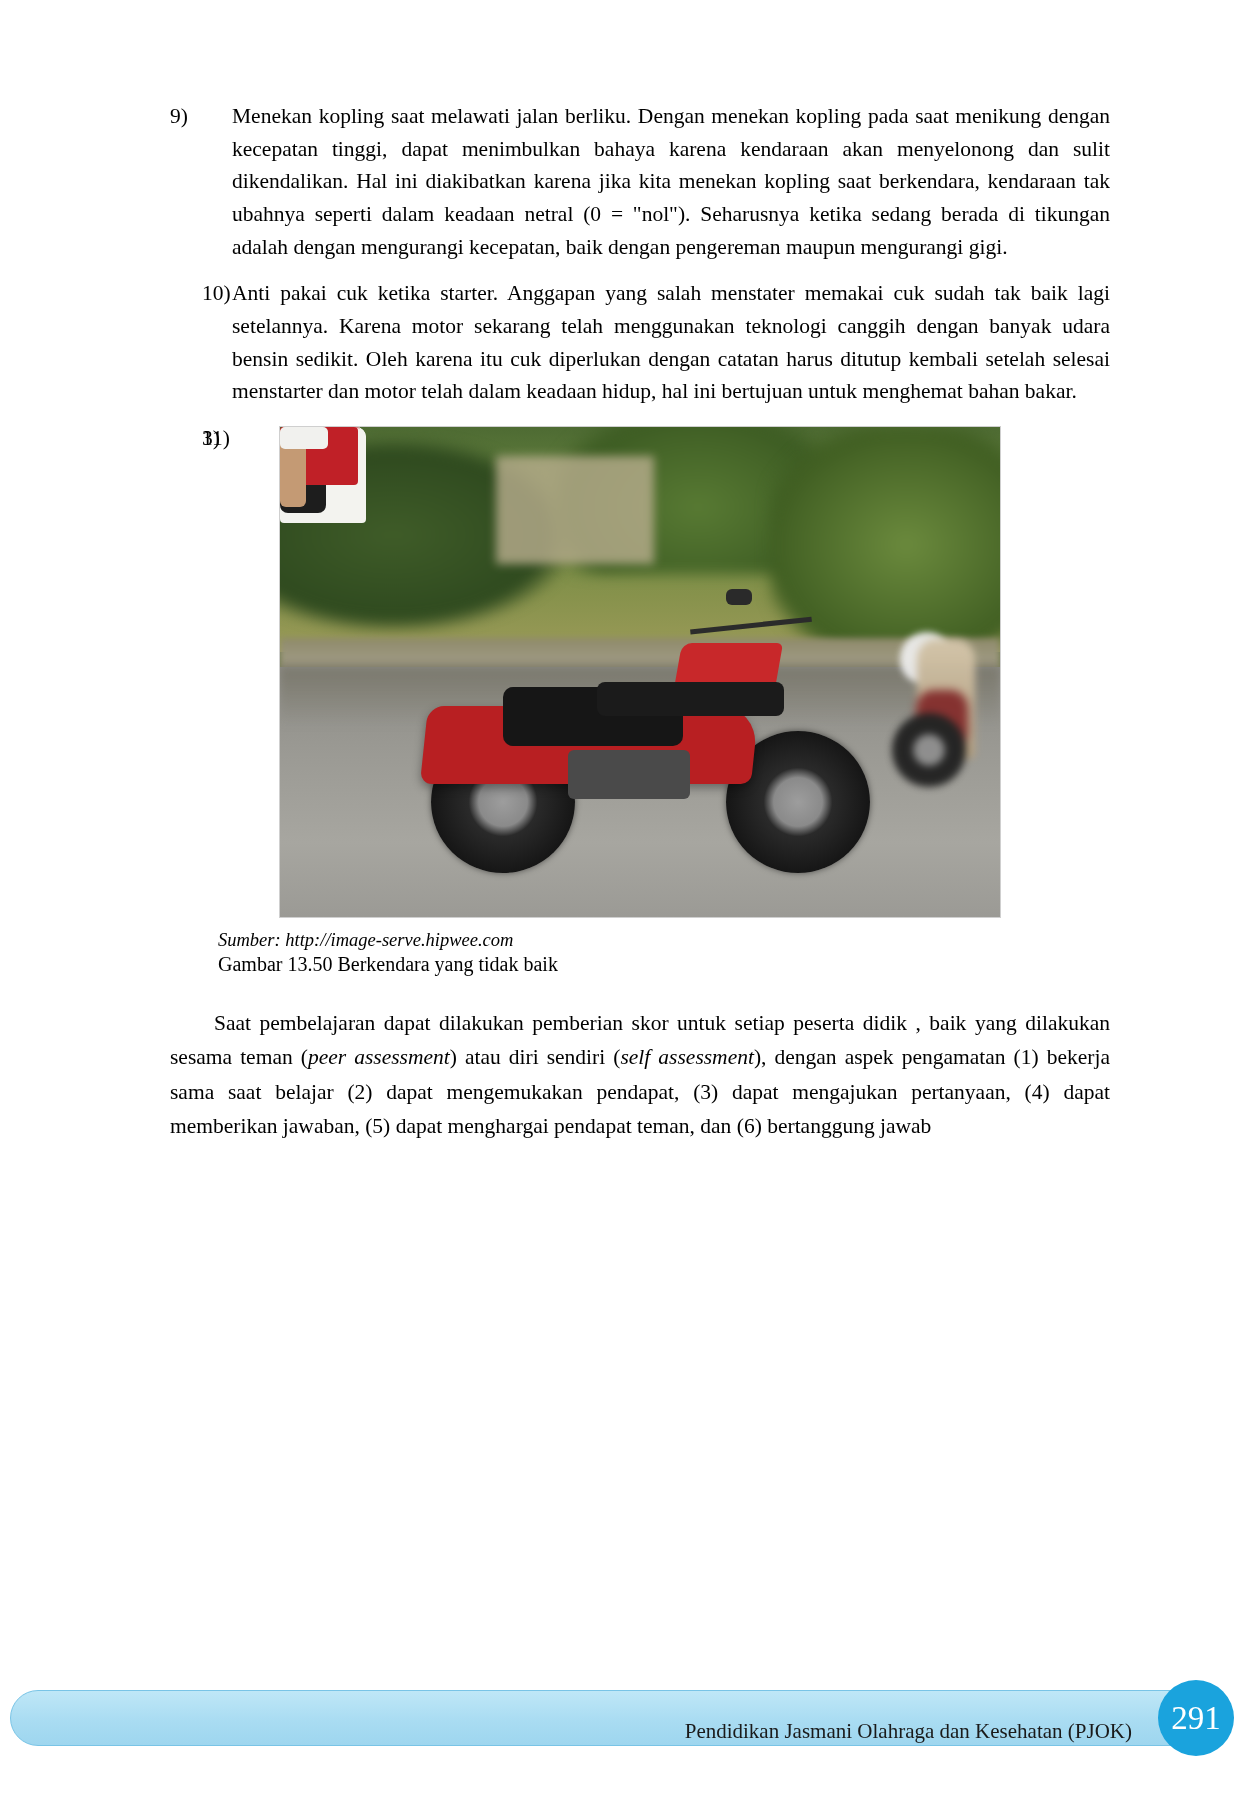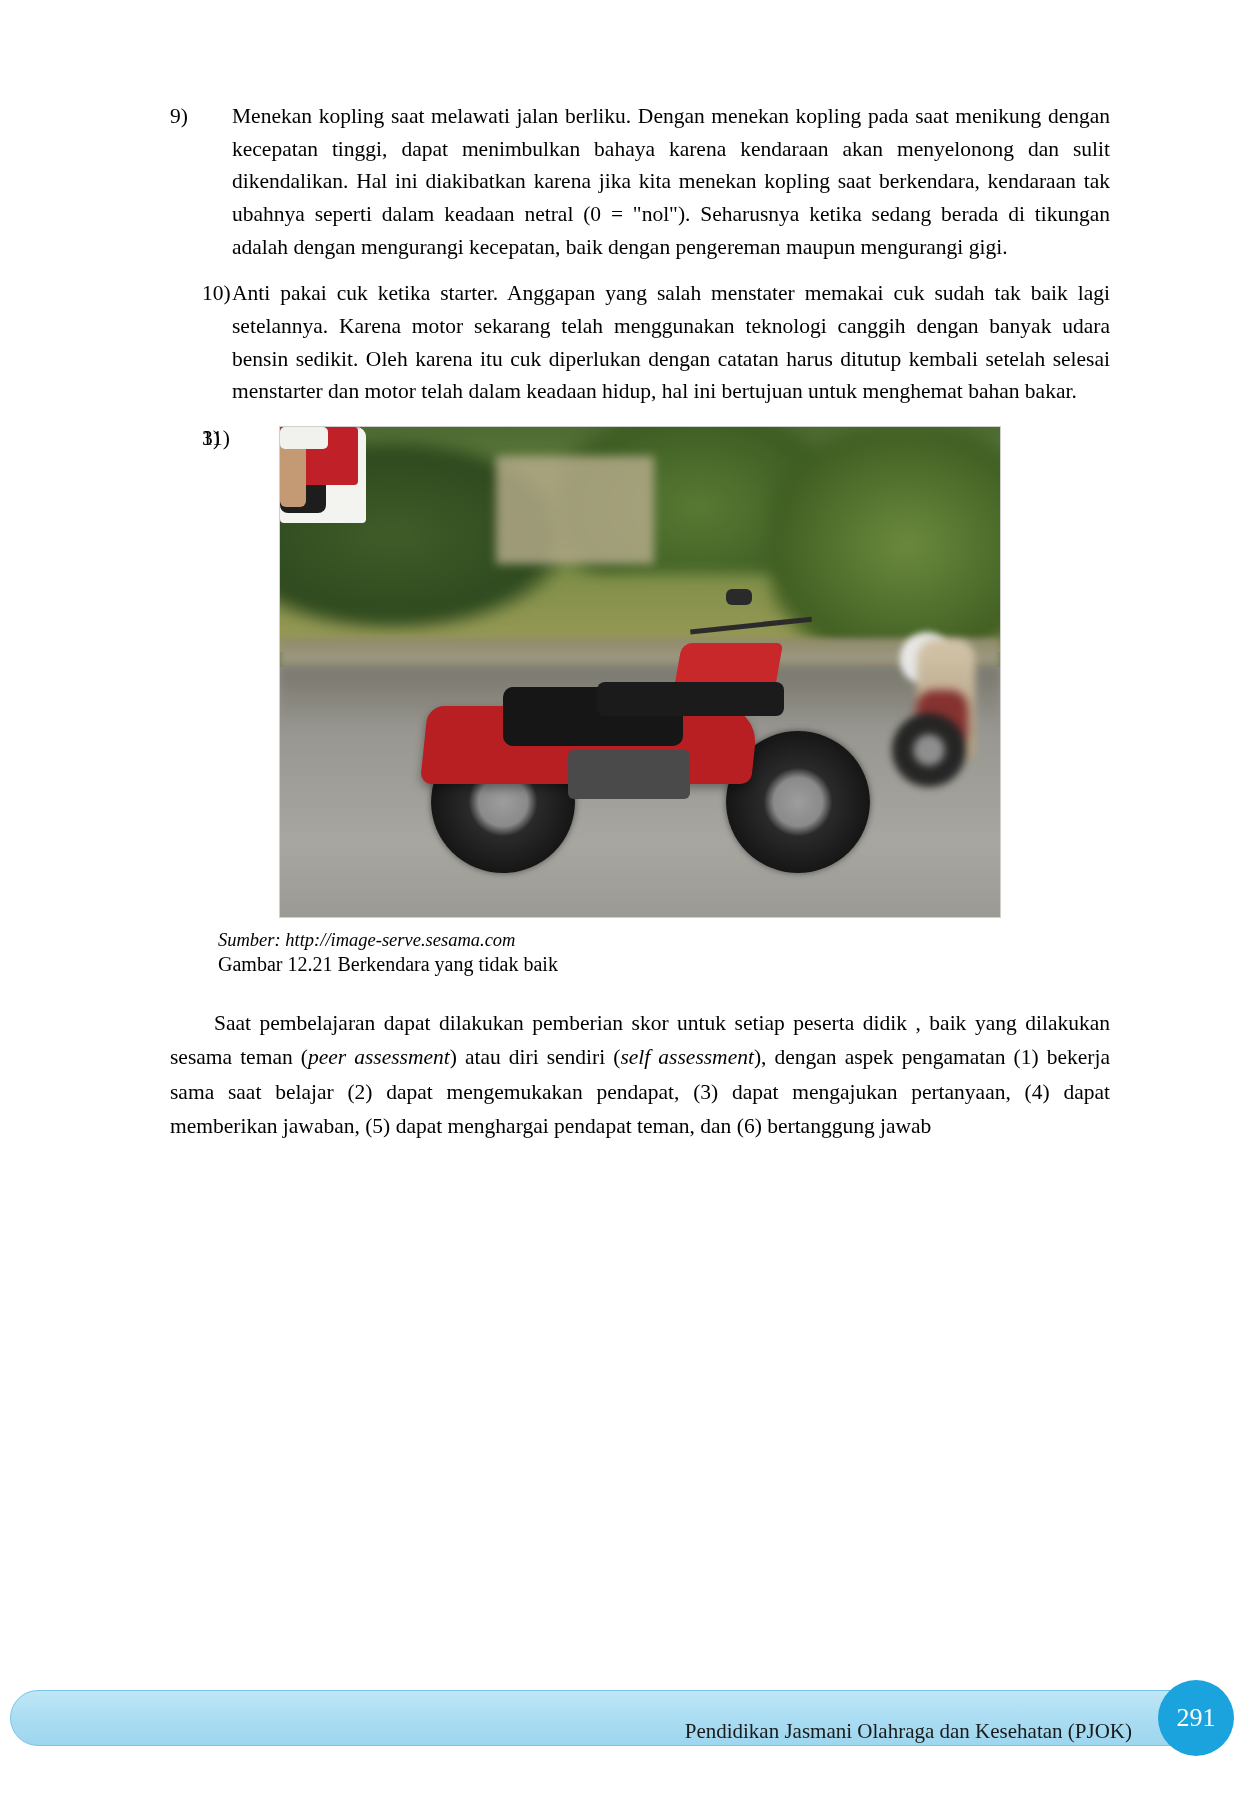--- a/index.html
+++ b/index.html
@@ -251,21 +251,21 @@
   }
   .page-circle {
     position: absolute;
     right: 26px;
     top: -6px;
     width: 76px;
     height: 76px;
     border-radius: 50%;
     background: #1aa3dd;
     color: #ffffff;
-    font-size: 26px;
+    font-size: 33px;
     display: flex;
     align-items: center;
     justify-content: center;
   }
 </style>
 </head>
 <body>
 
 <div class="page">
 
@@ -339,22 +339,22 @@
           <div class="cap" style="left:65%; top:13%; width:60px; height:36px;"></div>
           <div class="head" style="left:66%; top:18%; width:48px; height:50px;"></div>
           <div class="shirt" style="left:63%; top:26%; width:84px; height:92px;"></div>
           <div class="backpack" style="left:72%; top:29%; width:46px; height:86px;"></div>
           <div class="shorts" style="left:64%; top:44%; width:78px; height:58px;"></div>
           <div class="leg" style="left:67%; top:57%; width:26px; height:80px;"></div>
           <div class="shoe white" style="left:66%; top:81%; width:48px; height:22px;"></div>
         </div>
       </div>
 
-      <div class="source">Sumber: http://image-serve.sesama.com</div>
-      <div class="figcaption">Gambar 12.21 Berkendara yang tidak baik</div>
+      <div class="source">Sumber: http://image-serve.hipwee.com</div>
+      <div class="figcaption">Gambar 13.50 Berkendara yang tidak baik</div>
     </div>
 
     <p class="body-para"><span>Saat pembelajaran dapat dilakukan pemberian skor untuk setiap peserta didik , baik yang dilakukan sesama teman (</span><em>peer assessment</em><span>) atau diri sendiri (</span><em>self assessment</em><span>), dengan aspek pengamatan (1) bekerja sama saat belajar (2) dapat mengemukakan pendapat, (3) dapat mengajukan pertanyaan, (4) dapat memberikan jawaban, (5) dapat menghargai pendapat teman, dan (6) bertanggung jawab</span></p>
 
   </div>
 
   <div class="footer">
     <div class="footer-bar"></div>
     <div class="footer-text">Pendidikan Jasmani Olahraga dan Kesehatan (PJOK)</div>
     <div class="page-circle">291</div>

